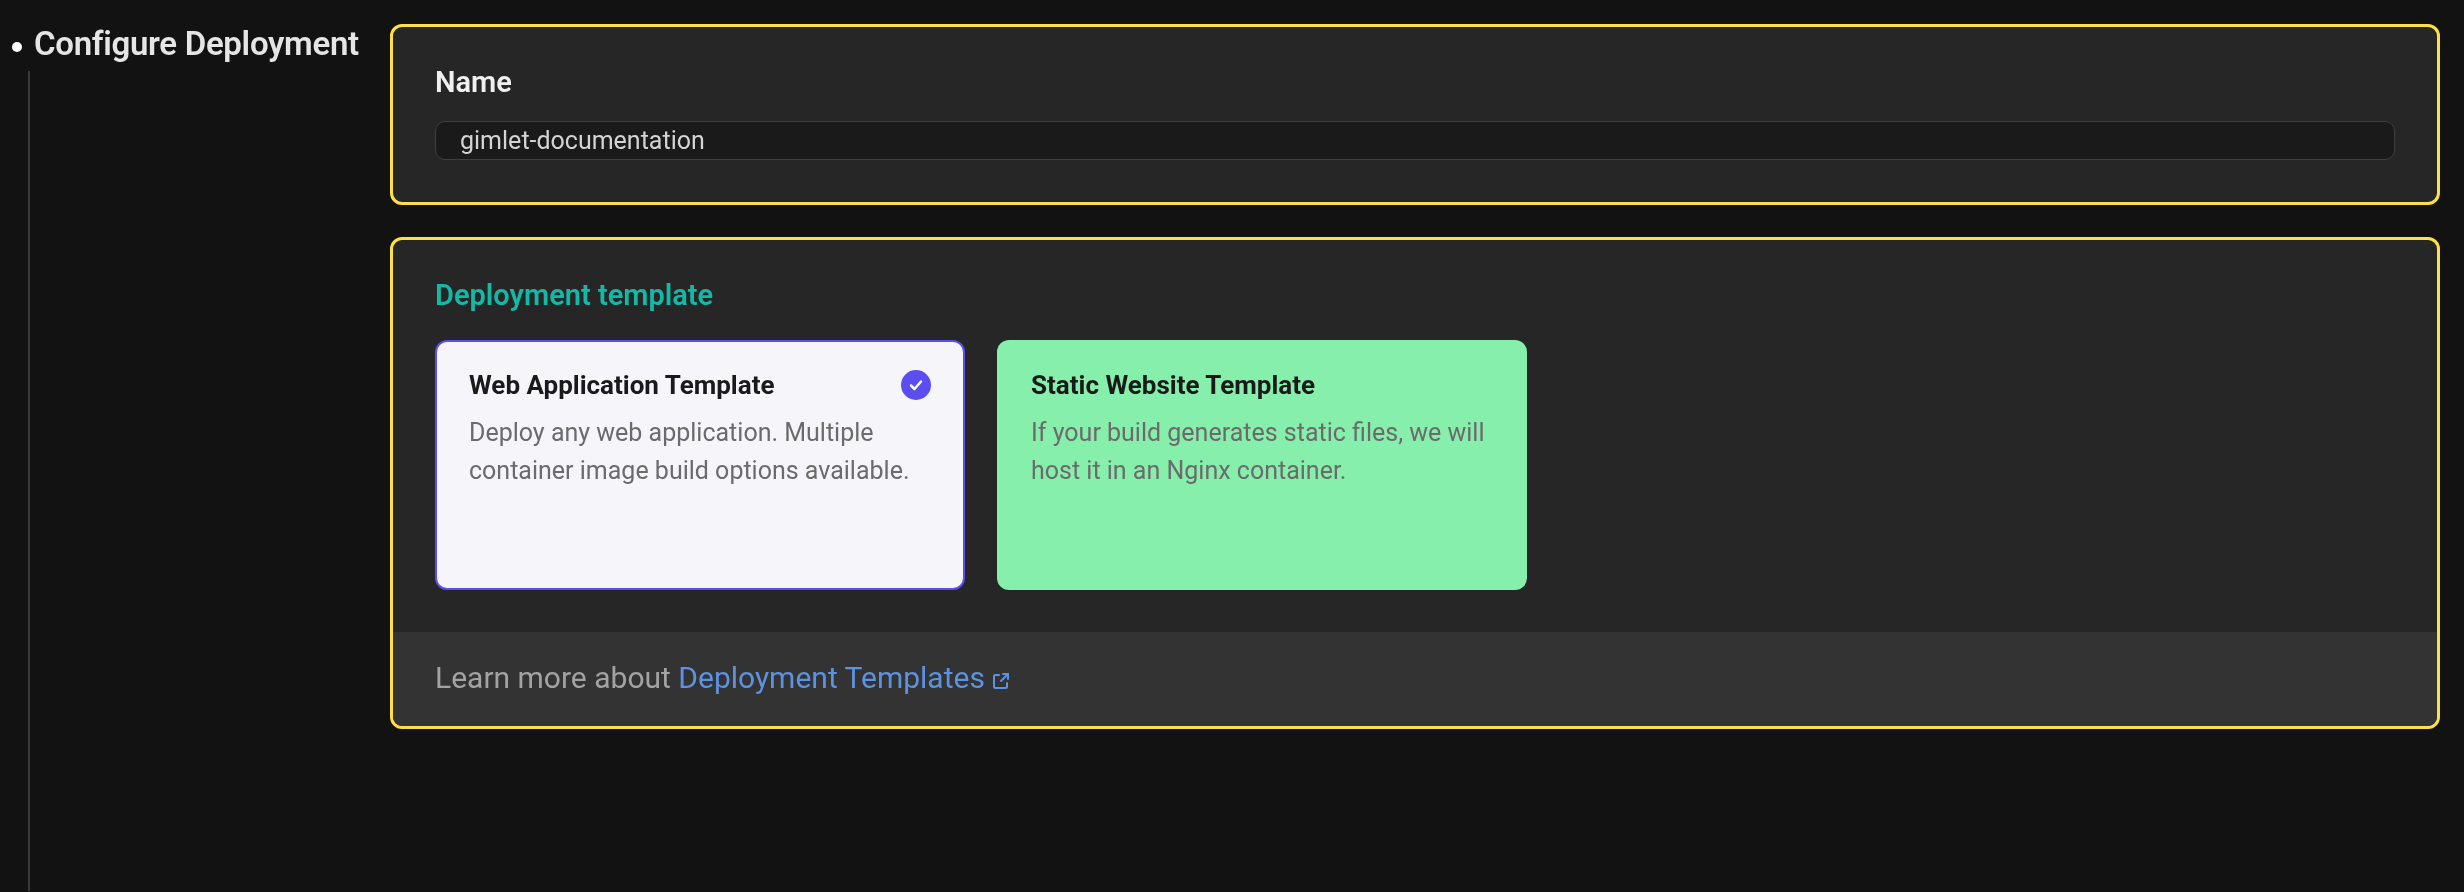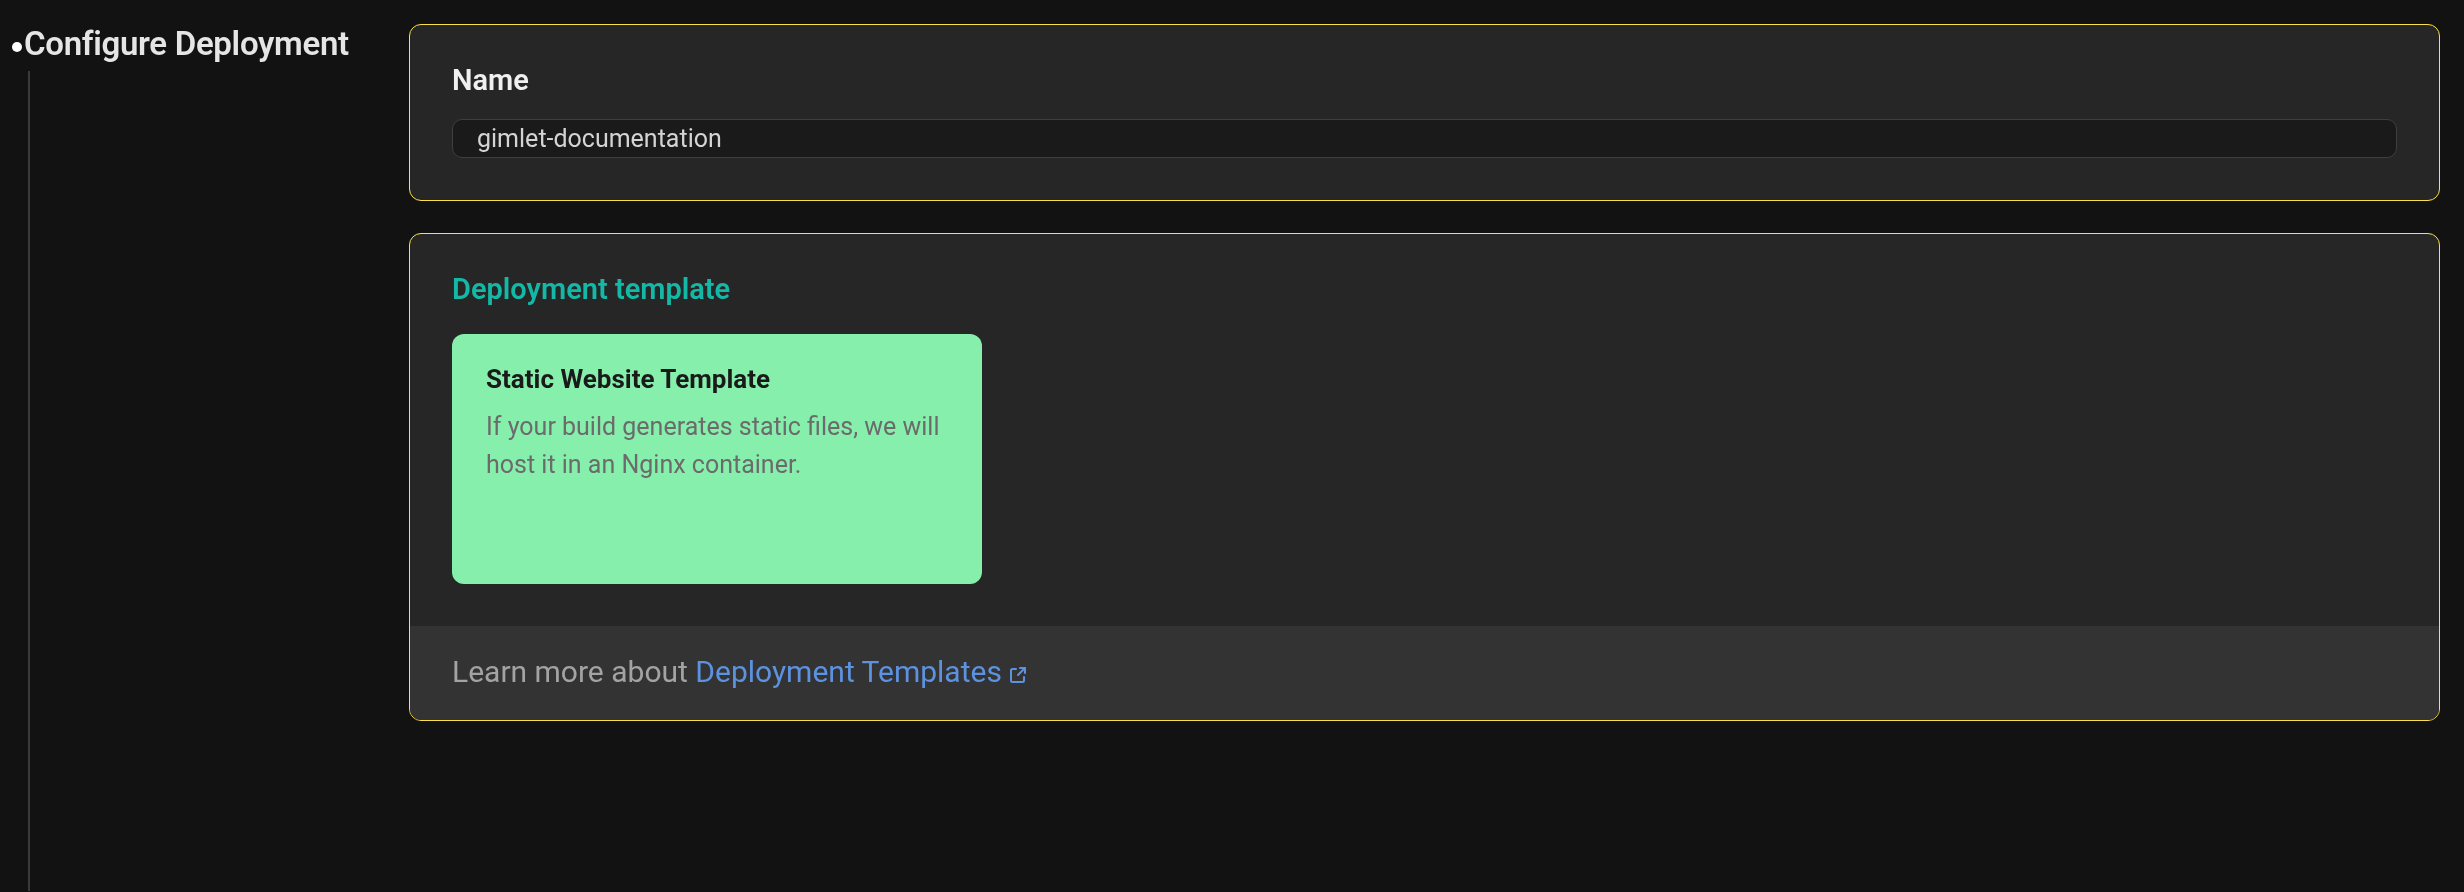--- a/index.html
+++ b/index.html
@@ -20,21 +20,21 @@
       padding: 24px 0 0 0;
     }
     .sidebar {
       width: 390px;
       flex-shrink: 0;
       padding-left: 12px;
     }
     .step-item {
       display: flex;
       align-items: flex-start;
-      gap: 2px;
+      gap: 12px;
     }
     .step-bullet {
       width: 10px;
       height: 10px;
       border-radius: 50%;
       background-color: #ffffff;
       margin-top: 18px;
       flex-shrink: 0;
     }
     .step-title {
@@ -49,25 +49,24 @@
       margin-left: 16px;
       height: 820px;
       margin-top: 8px;
     }
     .main {
       flex: 1;
       padding-right: 24px;
     }
     .panel {
       background-color: #262626;
-      border: 1px solid #fde047;
+      border: 3px solid #fde047;
       border-radius: 12px;
       margin-bottom: 32px;
       overflow: hidden;
-      margin-left: 19px;
     }
     .panel-inner {
       padding: 38px 42px 42px 42px;
     }
     .field-label {
       font-size: 29px;
       font-weight: 600;
       color: #f0f0f0;
       margin-bottom: 22px;
     }
@@ -171,20 +170,31 @@
         <div class="field-label">Name</div>
         <input type="text" class="text-input" value="gimlet-documentation" style="">
       </div>
     </div>
 
     <div class="panel">
       <div class="panel-inner">
         <div class="section-title">Deployment template</div>
         <div class="template-grid">
 
+          <div class="template-card selected">
+            <div class="card-header">
+              <div class="card-title">Web Application Template</div>
+              <div class="check-badge">
+                <svg viewBox="0 0 16 16" fill="none">
+                  <path d="M3 8.5L6.5 12L13 4.5" stroke="#ffffff" stroke-width="2.5" stroke-linecap="round" stroke-linejoin="round"></path>
+                </svg>
+              </div>
+            </div>
+            <div class="card-description">Deploy any web application. Multiple container image build options available.</div>
+          </div>
 
           <div class="template-card">
             <div class="card-header">
               <div class="card-title">Static Website Template</div>
             </div>
             <div class="card-description">If your build generates static files, we will host it in an Nginx container.</div>
           </div>
 
         </div>
       </div>

